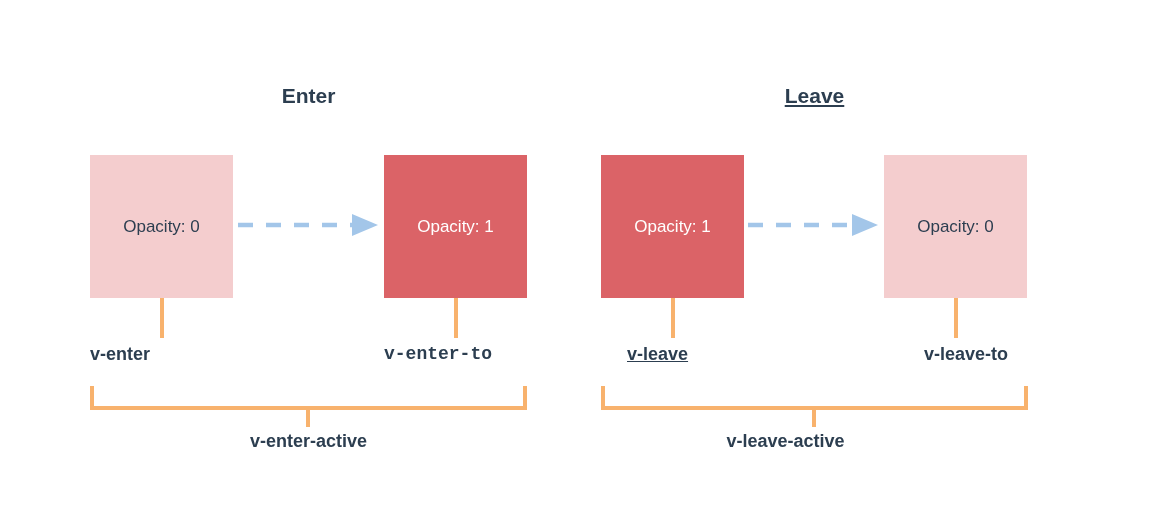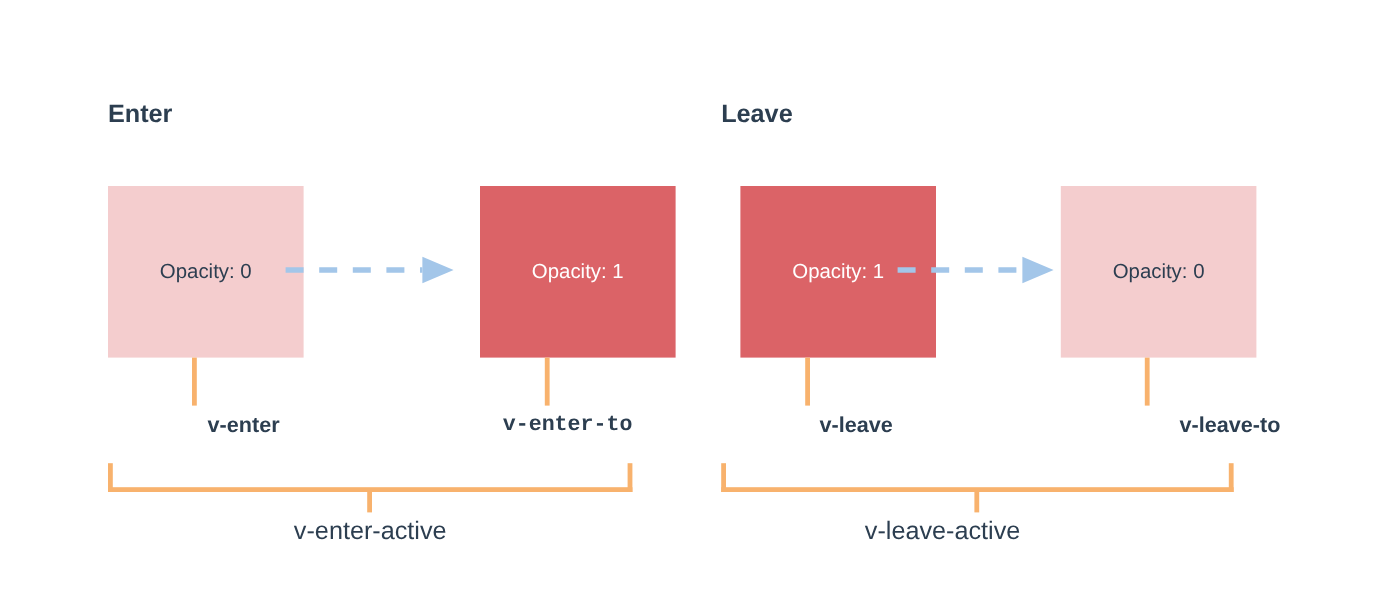--- a/index.html
+++ b/index.html
@@ -19,57 +19,57 @@
     position: relative;
     width: 1162px;
     height: 512px;
     background: var(--canvas-bg);
     overflow: hidden;
   }
 
   .group-title {
     position: absolute;
     top: 82px;
-    text-align: left;
+    text-align: center;
     font-size: 21px;
     font-weight: bold;
     color: var(--text-dark);
     line-height: 28px;
   }
 
   .state-box {
     position: absolute;
     top: 155px;
-    width: 163px;
+    width: 143px;
     height: 143px;
     display: flex;
     align-items: center;
     justify-content: center;
     font-size: 17px;
   }
   .state-box.pink { background: var(--pink); color: var(--text-dark); }
-  .state-box.red  { background: var(--red);  color: var(--text-light); font-weight: 500; margin-left: 16px; }
+  .state-box.red  { background: var(--red);  color: var(--text-light); font-weight: 500; }
 
   .arrow-svg { position: absolute; top: 210px; overflow: visible; }
   .arrow-dash { stroke: var(--arrow-blue); stroke-width: 4.5; stroke-dasharray: 15 13; fill: none; }
   .arrow-head { fill: var(--arrow-blue); }
 
   .connector {
     position: absolute;
     top: 298px;
     width: 4px;
     height: 40px;
     background: var(--orange);
   }
 
   .class-label {
     position: absolute;
     top: 344px;
     width: 143px;
-    text-align: right;
+    text-align: left;
     font-size: 18px;
     font-weight: bold;
     color: var(--text-dark);
   }
 
   .bracket {
     position: absolute;
     top: 386px;
     height: 24px;
     border-left: 4px solid var(--orange);
@@ -82,46 +82,46 @@
     top: 410px;
     width: 4px;
     height: 17px;
     background: var(--orange);
   }
 
   .active-label {
     position: absolute;
     top: 431px;
     text-align: center;
-    font-size: 21px;
-    font-weight: normal;
+    font-size: 18px;
+    font-weight: bold;
     color: var(--text-dark);
   }
 
   
   .enter-title   { left: 90px;  width: 437px; }
   .enter-from    { left: 90px;  }
   .enter-to      { left: 384px; }
   .enter-arrow   { left: 236px; }
   .enter-conn-a  { left: 160px; }
   .enter-conn-b  { left: 454px; }
   .enter-label-a { left: 90px;  }
   .enter-label-b { left: 384px; font-family: Liberation Mono, monospace; }
   .enter-bracket { left: 90px;  width: 437px; }
   .enter-tick    { left: 306px; }
   .enter-active  { left: 90px;  width: 437px; }
 
   
-  .leave-title   { left: 601px; width: 427px; }
+  .leave-title   { left: 601px; width: 427px; text-decoration: underline; }
   .leave-from    { left: 601px; }
   .leave-to      { left: 884px; }
   .leave-arrow   { left: 746px; }
   .leave-conn-a  { left: 671px; }
   .leave-conn-b  { left: 954px; }
-  .leave-label-a { left: 601px; }
+  .leave-label-a { left: 627px; text-decoration: underline; }
   .leave-label-b { left: 924px; }
   .leave-bracket { left: 601px; width: 427px; }
   .leave-tick    { left: 812px; }
   .leave-active  { left: 572px; width: 427px; }
 </style>
 </head>
 <body>
 
 <div class="canvas">
 

